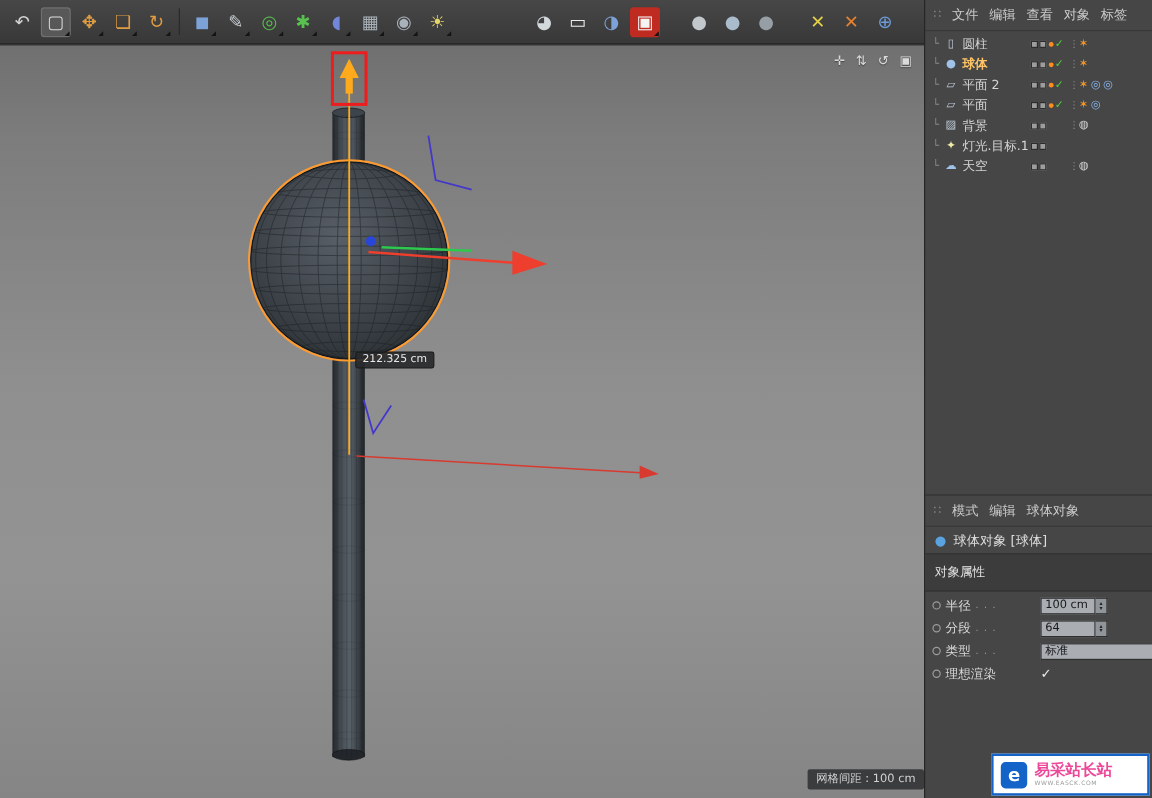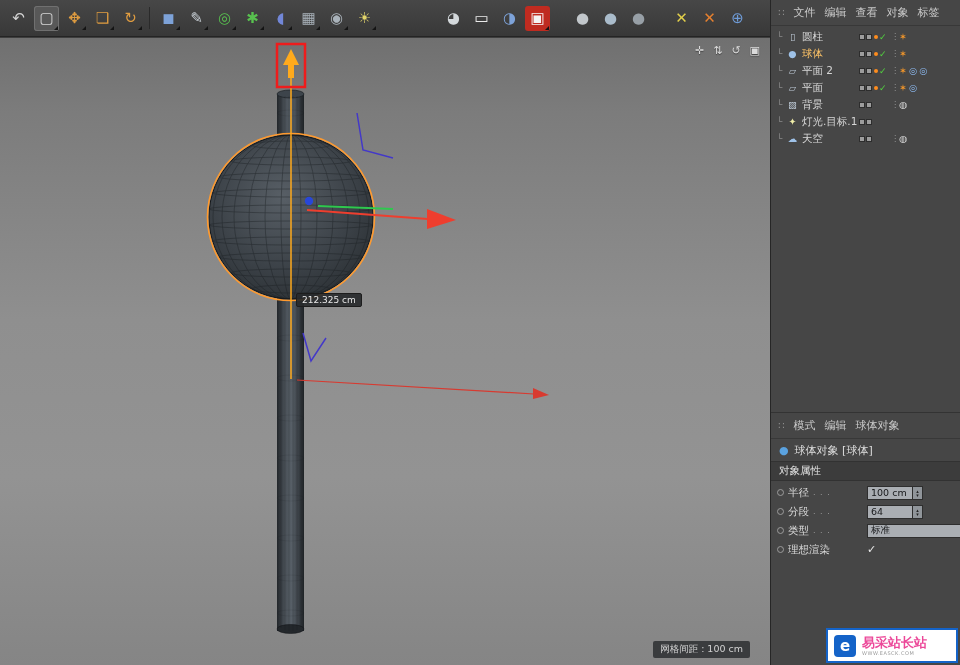--- a/index.html
+++ b/index.html
@@ -20,38 +20,38 @@
   .tb-sep { width:1px; height:22px; background:#2a2a2a; margin:0 3px; }
 
   
   .viewport { position:absolute; left:0; top:38px; width:770px; height:627px; overflow:hidden;
               background:linear-gradient(180deg,#707070 0%,#7c7c7c 12%,#8f8f8f 45%,#939393 70%,#858585 100%); }
   .viewport svg { position:absolute; left:0; top:0; }
   .vp-nav { position:absolute; top:6px; right:10px; display:flex; gap:9px;
             color:#dadada; font-size:11px; text-shadow:0 1px 1px rgba(0,0,0,.4); }
   .measure { position:absolute; left:296px; top:255px; background:rgba(40,42,44,.92);
              color:#e8e8e8; font-size:9px; padding:1px 5px; border:1px solid #1d1d1d; border-radius:2px; white-space:nowrap; }
-  .gridlbl { position:absolute; right:20px; bottom:7px; background:rgba(45,47,49,.85);
+  .gridlbl { position:absolute; right:0; bottom:7px; background:rgba(45,47,49,.85);
              color:#d2d2d2; font-size:9.5px; padding:2px 7px; border-radius:2px; white-space:nowrap; }
 
   
   .right { position:absolute; left:770px; top:0; width:190px; height:665px;
            background:#464646; border-left:1px solid #262626; }
   .panel-menu { height:26px; display:flex; align-items:center; gap:9px; padding:0 7px;
                 font-size:11px; color:#cacaca; border-bottom:1px solid #383838; }
   .panel-menu .grip { color:#8d8d8d; font-size:10px; }
 
   
   .om-list { padding-top:2px; }
   .om-row { height:17px; display:flex; align-items:center; padding-left:6px;
             font-size:10.5px; color:#d6d6d6; }
   .om-tree { color:#8a8a8a; font-size:9px; width:9px; }
   .om-ico  { width:13px; text-align:center; font-size:9.5px; margin-right:3px; }
   .om-label { white-space:nowrap; }
-  .om-row.selected .om-label { color:#ffc467; }
+  .om-row.selected .om-label { color:#ffc467;font-weight:bold; }
   .om-right { margin-left:auto; display:flex; align-items:center; padding-right:3px; }
   .vis { width:15px; display:flex; gap:1px; }
   .vis i { width:6px; height:6px; background:#9d9d9d; border:1px solid #2d2d2d; }
   .chk { width:17px; display:flex; align-items:center; gap:1px; }
   .chk .odot { width:4px; height:4px; border-radius:50%; background:#ff8d1e; }
   .chk .mark { color:#52d33f; font-size:9px; }
   .dotcol { width:8px; color:#979797; font-size:8px; }
   .badges { width:58px; display:flex; gap:2px; align-items:center; }
   .badges span { font-size:9.5px; }
   .b-wrench  { color:#f0952b; }
@@ -60,21 +60,21 @@
 
   
   .am { position:absolute; left:0; top:412px; width:100%; border-top:1px solid #333; }
   .am-title { height:22px; display:flex; align-items:center; gap:6px; padding:0 8px;
               font-size:11px; color:#dedede; }
   .am-title .obj-ico { color:#5aa2e0; font-size:11px; }
   .am-tabs { display:flex; gap:2px; padding:1px 2px 3px 2px; }
   .tab { flex:1; height:16px; background:#6b6b6b; border:1px solid #7f7f7f;
          border-bottom-color:#454545; color:#efefef; font-size:10.5px;
          display:flex; align-items:center; justify-content:center; }
-  .am-section { height:20px; background:#3c3c3c; border-top:1px solid #323232; border-bottom:1px solid #323232;
+  .am-section { height:32px; background:#3c3c3c; border-top:1px solid #323232; border-bottom:1px solid #323232;
                 color:#e3e3e3; font-size:10.5px; display:flex; align-items:center; padding:0 8px; }
   .am-fields { padding-top:2px; }
   .am-row { height:19px; display:flex; align-items:center; padding:0 6px; font-size:10.5px; color:#d8d8d8; }
   .f-head { display:flex; align-items:center; gap:4px; width:66px; flex:none; }
   .kc { width:7px; height:7px; border:1px solid #9b9b9b; border-radius:50%; flex:none; }
   .f-leader { color:#9b9b9b; font-size:8px; letter-spacing:1px; }
   .f-ctrl { display:flex; align-items:center; flex:1;padding-left:24px; }
   .f-box { width:46px; height:14px; background:#aaaeb3; border:1px solid #2e2e2e;
            color:#17181a; font-size:9.5px; display:flex; align-items:center; padding:0 3px; }
   .f-box.wide { width:112px; }

